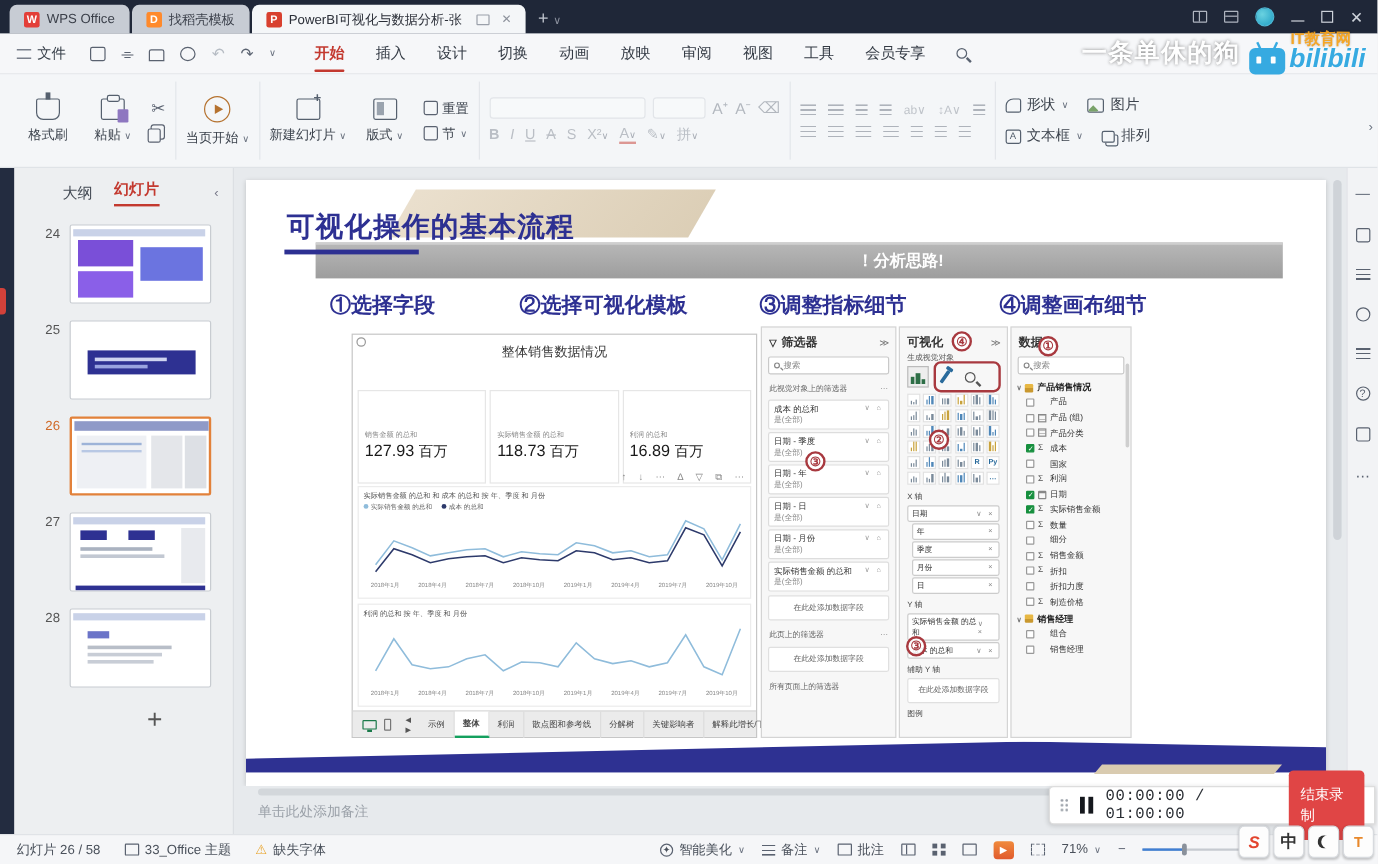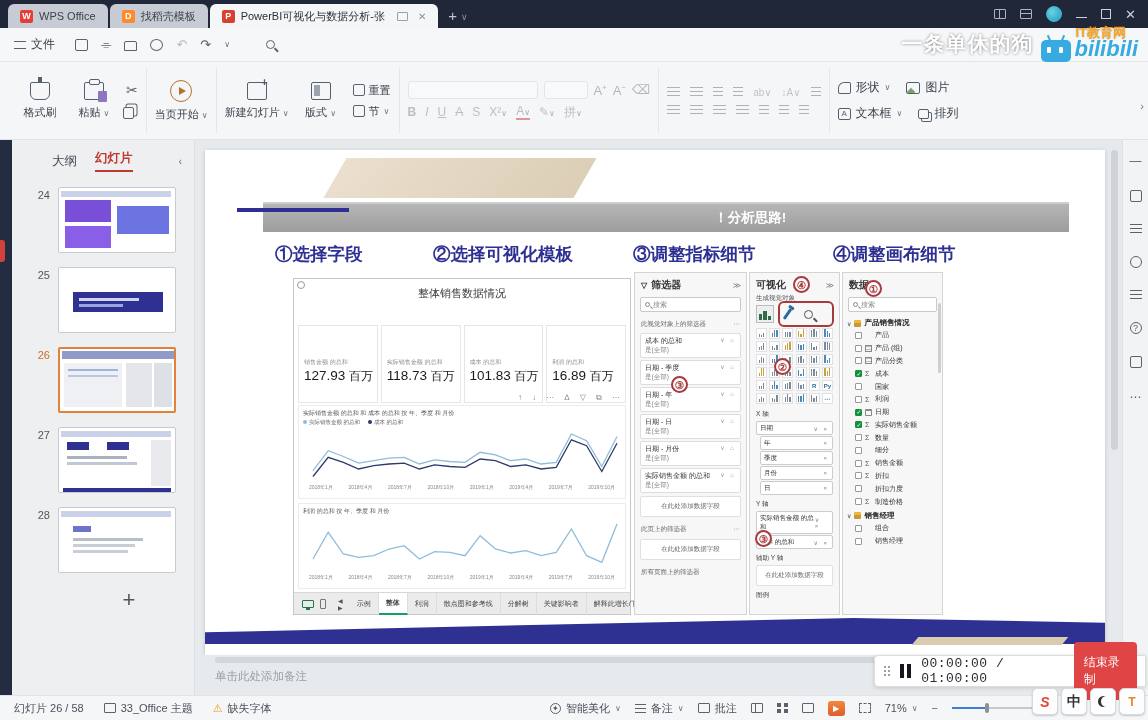--- a/index.html
+++ b/index.html
@@ -288,20 +288,32 @@
   </div>
   <div class="qa-icons">
     <span class="qa-box"></span>
     <span>⌯</span>
     <span class="qa-box print"></span>
     <span class="qa-box" style="border-radius:50%"></span>
     <span class="qa-dim">↶</span>
     <span>↷</span>
     <span class="chev">∨</span>
   </div>
+  <div class="menu-tabs" id="menu-tabs">
+      <div class="menu-tab active">开始</div>
+      <div class="menu-tab">插入</div>
+      <div class="menu-tab">设计</div>
+      <div class="menu-tab">切换</div>
+      <div class="menu-tab">动画</div>
+      <div class="menu-tab">放映</div>
+      <div class="menu-tab">审阅</div>
+      <div class="menu-tab">视图</div>
+      <div class="menu-tab">工具</div>
+      <div class="menu-tab">会员专享</div>
+    </div>
   <span class="search-glass"></span>
 </div>
 
 <div class="watermark">
   <span class="wm-text">一条单休的狗</span>
   <div class="wm-bili">
     <span class="wm-site">IT教育网</span>
     <span class="bili-tv">
         <span class="bili-eyes"></span>
       </span>
@@ -490,20 +502,21 @@
       </div>
     </div>
 </div>
 
 <div class="canvas">
   <div class="slide">
     <div class="tanshape"></div>
     <div class="banner">
       <span class="banner-text">！分析思路!</span>
     </div>
+    <div class="slide-title">可视化操作的基本流程</div>
     <div class="title-underline"></div>
     <div class="steps" id="steps">
         <div class="step" style="left: 70px;">①选择字段</div>
         <div class="step" style="left: 228px;">②选择可视化模板</div>
         <div class="step" style="left: 428px;">③调整指标细节</div>
         <div class="step" style="left: 628px;">④调整画布细节</div>
       </div>
 
     <div class="pbix">
 
@@ -511,24 +524,20 @@
         <span class="db-float"></span>
         <div class="db-title">整体销售数据情况</div>
         <div class="kpis" id="kpis">
             <div class="kpi">
               <div class="kpi-label">销售金额 的总和</div>
               <div class="kpi-value">127.93 <span class="kpi-unit">百万</span></div>
             </div>
             <div class="kpi">
               <div class="kpi-label">实际销售金额 的总和</div>
               <div class="kpi-value">118.73 <span class="kpi-unit">百万</span></div>
-            </div>
-            <div class="kpi">
-              <div class="kpi-label">成本 的总和</div>
-              <div class="kpi-value">101.83 <span class="kpi-unit">百万</span></div>
             </div>
             <div class="kpi">
               <div class="kpi-label">利润 的总和</div>
               <div class="kpi-value">16.89 <span class="kpi-unit">百万</span></div>
             </div>
           </div>
         <div class="db-toolbar">↑ ↓ ⋯ ∆ ▽ ⧉ ⋯</div>
         <div class="chartbox c1" id="chart1">
             <div class="ch-title">实际销售金额 的总和 和 成本 的总和 按 年、季度 和 月份</div>
             <div class="ch-legend">

